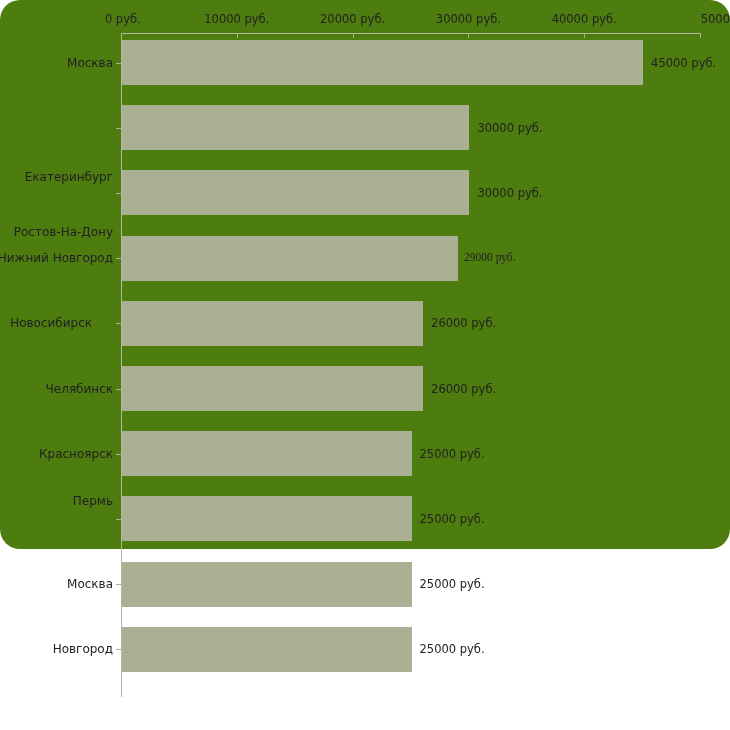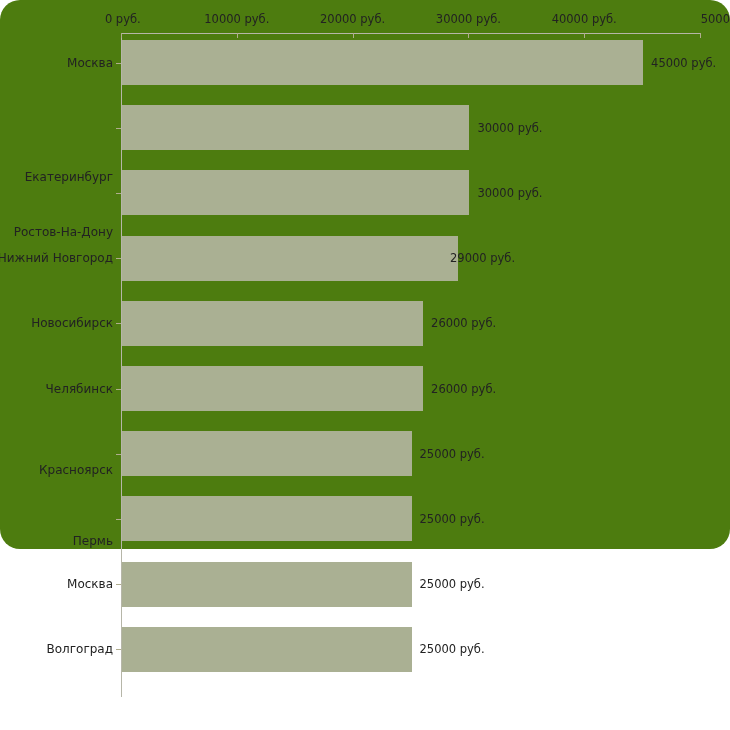--- a/index.html
+++ b/index.html
@@ -111,41 +111,41 @@
   <div id="categories-layer">
       <div class="cat-tick" style="top: 62.5px;"></div>
       <div class="cat-label" style="right: 617px; top: 55.5px;">Москва</div>
       <div class="cat-tick" style="top: 127.7px;"></div>
       <div class="cat-label" style="right: 617px; top: 138px; margin-top: 32px;">Екатеринбург</div>
       <div class="cat-tick" style="top: 192.9px;"></div>
       <div class="cat-label" style="right: 617px; top: 185.9px; margin-top: 39px;">Ростов-На-Дону</div>
       <div class="cat-tick" style="top: 258.1px;"></div>
       <div class="cat-label" style="right: 617px; top: 251.1px;">Нижний Новгород</div>
       <div class="cat-tick" style="top: 323.3px;"></div>
-      <div class="cat-label" style="right: 617px; top: 316.3px;">Новосибирск</div>
+      <div class="cat-label" style="right: 638px; top: 316.3px;">Новосибирск</div>
       <div class="cat-tick" style="top: 388.5px;"></div>
       <div class="cat-label" style="right: 617px; top: 381.5px;">Челябинск</div>
       <div class="cat-tick" style="top: 453.7px;"></div>
-      <div class="cat-label" style="right: 617px; top: 446.7px; margin-top: 16px;">Красноярск</div>
+      <div class="cat-label" style="right: 617px; top: 446.7px;">Красноярск</div>
       <div class="cat-tick" style="top: 518.9px;"></div>
-      <div class="cat-label" style="right: 617px; top: 534px; text-align: center;">Пермь</div>
+      <div class="cat-label" style="right: 617px; top: 494px; text-align: center;">Пермь</div>
       <div class="cat-tick" style="top: 584.1px;"></div>
       <div class="cat-label" style="right: 617px; top: 577.1px;">Москва</div>
       <div class="cat-tick" style="top: 649.3px;"></div>
-      <div class="cat-label" style="right: 617px; top: 642.3px;">Волгоград</div>
+      <div class="cat-label" style="right: 617px; top: 642.3px;">Новгород</div>
     </div>
   <div id="bars-layer">
       <div class="bar" title="Москва: 45000 руб." style="top: 40px; width: 521.1px; height: 45px; background: rgb(170, 176, 147);"></div>
       <div class="bar-value" style="left: 651.1px; top: 55.5px;">45000 руб.</div>
       <div class="bar" title="Екатеринбург: 30000 руб." style="top: 105.2px; width: 347.4px; height: 45px; background: rgb(170, 176, 147);"></div>
       <div class="bar-value" style="left: 477.4px; top: 120.7px;">30000 руб.</div>
       <div class="bar" title="Ростов-На-Дону: 30000 руб." style="top: 170.4px; width: 347.4px; height: 45px; background: rgb(170, 176, 147);"></div>
       <div class="bar-value" style="left: 477.4px; top: 185.9px;">30000 руб.</div>
       <div class="bar" title="Нижний Новгород: 29000 руб." style="top: 235.6px; width: 335.82px; height: 45px; background: rgb(170, 176, 147);"></div>
-      <div class="bar-value" style="left: 450px; top: 251.1px;">29000 руб.</div>
+      <div class="bar-value" style="left: 464px; top: 251.1px; font-family: Liberation Serif, serif;">29000 руб.</div>
       <div class="bar" title="Новосибирск: 26000 руб." style="top: 300.8px; width: 301.08px; height: 45px; background: rgb(170, 176, 147);"></div>
       <div class="bar-value" style="left: 431.08px; top: 316.3px;">26000 руб.</div>
       <div class="bar" title="Челябинск: 26000 руб." style="top: 366px; width: 301.08px; height: 45px; background: rgb(170, 176, 147);"></div>
       <div class="bar-value" style="left: 431.08px; top: 381.5px;">26000 руб.</div>
       <div class="bar" title="Красноярск: 25000 руб." style="top: 431.2px; width: 289.5px; height: 45px; background: rgb(170, 176, 147);"></div>
       <div class="bar-value" style="left: 419.5px; top: 446.7px;">25000 руб.</div>
       <div class="bar" title="Пермь: 25000 руб." style="top: 496.4px; width: 289.5px; height: 45px; background: rgb(170, 176, 147);"></div>
       <div class="bar-value" style="left: 419.5px; top: 511.9px;">25000 руб.</div>
       <div class="bar" title="Самара: 25000 руб." style="top: 561.6px; width: 289.5px; height: 45px; background: rgb(170, 176, 147);"></div>
       <div class="bar-value" style="left: 419.5px; top: 577.1px;">25000 руб.</div>

